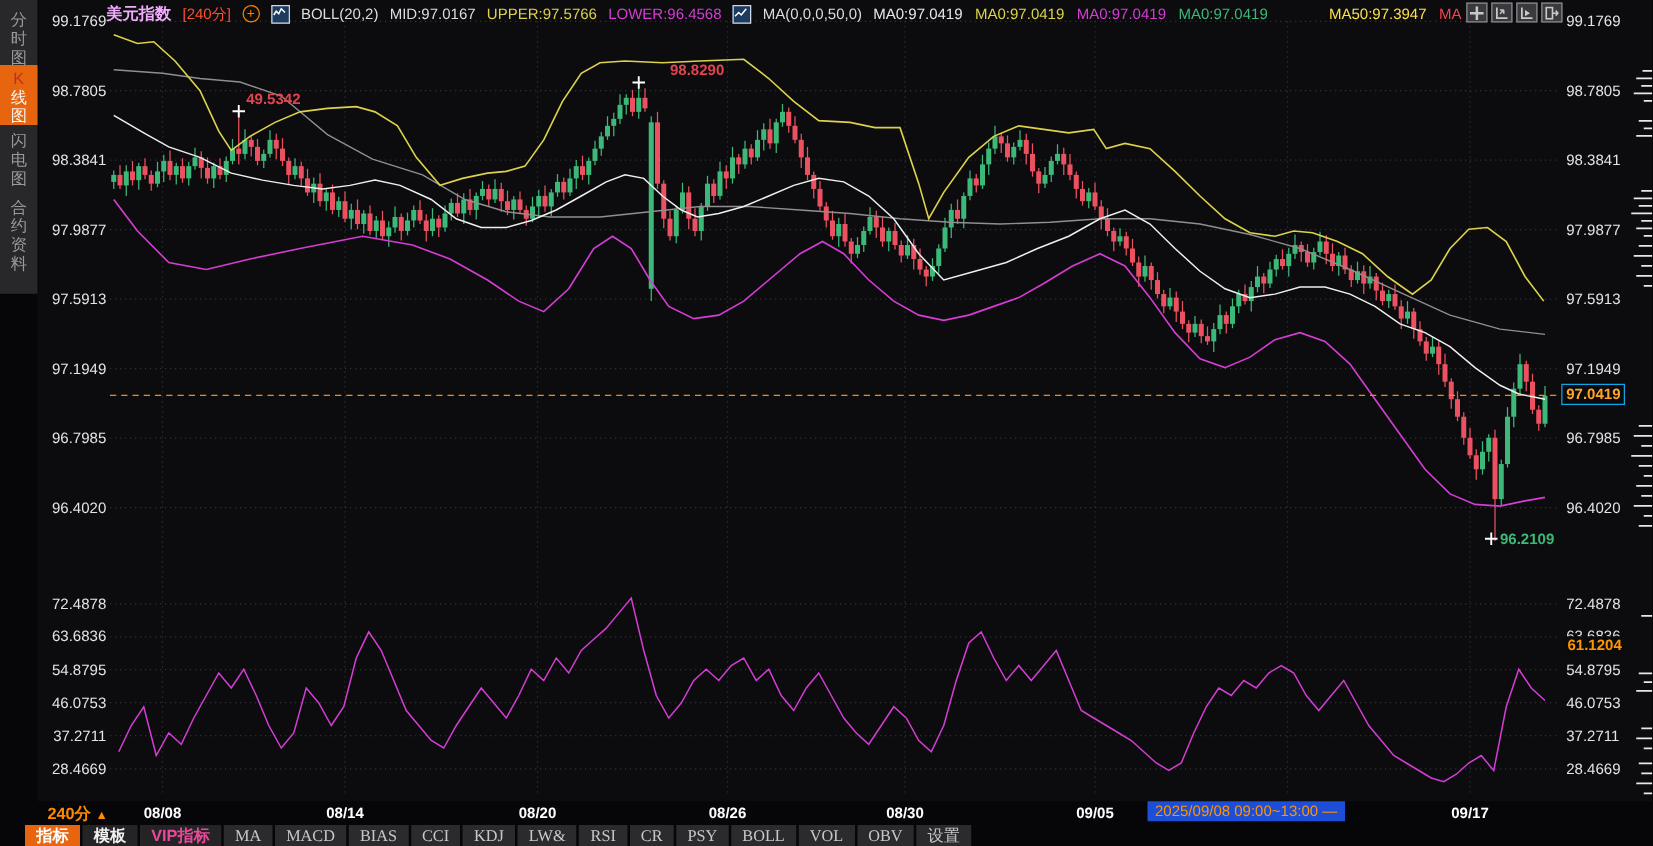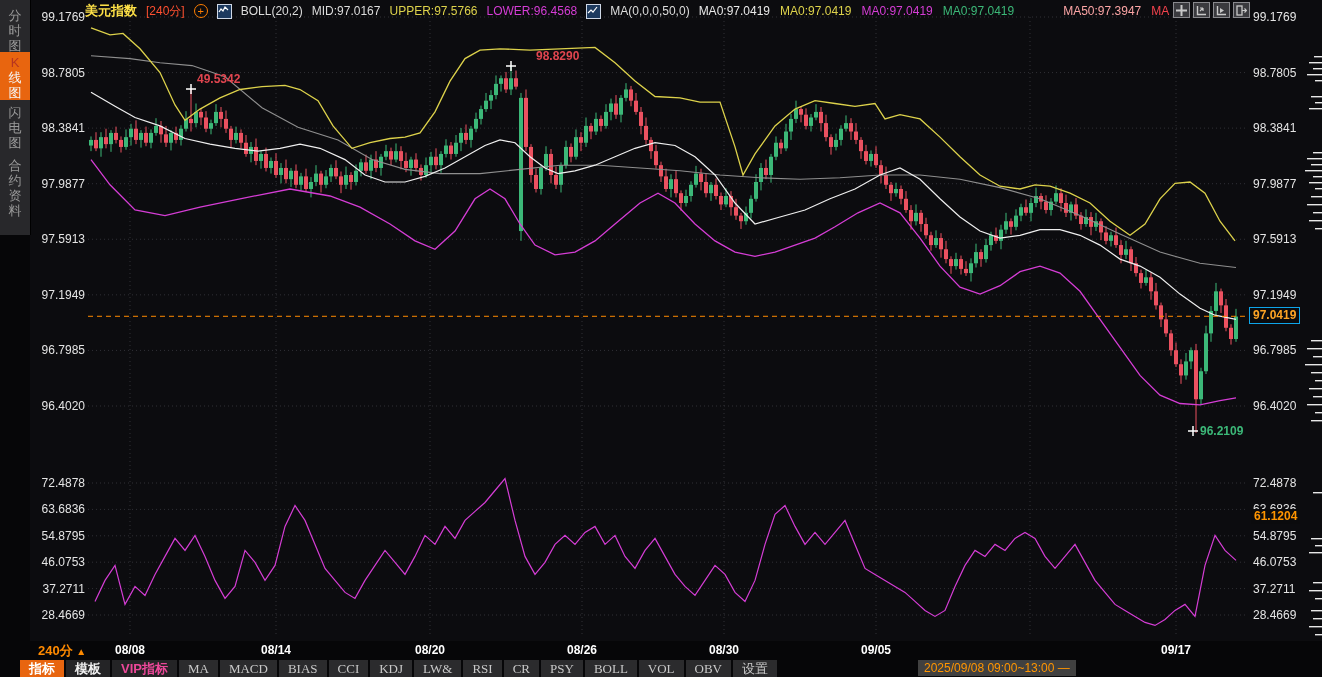--- a/index.html
+++ b/index.html
@@ -8,42 +8,42 @@
   #cv{position:absolute;left:0;top:0;}
   
   #sidebar{position:absolute;left:0;top:0;width:30px;height:235px;background:#28282b;border-right:1px solid #000;}
   .side-tab{position:absolute;left:0;width:30px;text-align:center;color:#9a9a9a;font-size:13px;
             line-height:15px;cursor:pointer;padding-top:3px;}
   .side-tab .ch{display:block;}
   .side-tab.active{background:#e8650f;color:#f5f5f5;}
   
   #header{position:absolute;left:85px;top:3px;height:16px;display:flex;align-items:center;gap:9px;
           font-size:12px;white-space:nowrap;z-index:5;}
-  #header .sym{color:#fde047;font-weight:700;font-size:13px;}
+  #header .sym{color:#f0abfc;font-weight:700;font-size:13px;}
   .icon-circle{display:inline-flex;width:12px;height:12px;border:1px solid #ff7e00;border-radius:50%;
                color:#ff7e00;font-size:11px;line-height:11px;align-items:center;justify-content:center;}
   .mini-ind{display:inline-block;width:13px;height:13px;background:#1d3a5f;border:1px solid #cfd8e6;}
   
   #topright{position:absolute;right:72px;top:2px;display:flex;gap:3px;z-index:6;}
   .tr-btn{width:15px;height:14px;background:#3a3a3e;border:1px solid #8a8a8e;display:flex;
           align-items:center;justify-content:center;cursor:pointer;}
   
   .axlab{position:absolute;font-size:12px;color:#e4e4e4;z-index:4;}
   .datelab{position:absolute;font-size:12px;font-weight:700;color:#fff;text-align:center;width:46px;z-index:4;}
   .anno{position:absolute;font-size:12px;font-weight:700;z-index:4;}
   .tag{position:absolute;background:#0b0b0d;border:1px solid #0ea5e9;color:#ffa424;font-size:12px;
        font-weight:700;padding:0 3px;line-height:15px;z-index:6;}
   .tag.noborder{border:none;color:#ff9500;}
   
   #rsi-header{position:absolute;left:88px;top:458px;display:flex;gap:14px;font-size:12px;z-index:5;white-space:nowrap;}
   
   #xaxis-row{position:absolute;left:0;top:641px;width:1322px;height:18px;z-index:5;}
   #period-lab{position:absolute;left:38px;top:1px;color:#ff8a00;font-size:13px;font-weight:700;}
-  #tooltip{position:absolute;left:918px;top:0;background:#404040;color:#ff9500;font-size:12px;
-           padding:1px 6px;white-space:nowrap;z-index:6;margin-top:19px;}
+  #tooltip{position:absolute;left:918px;top:0;background:#1d4ed8;color:#ff9500;font-size:12px;
+           padding:1px 6px;white-space:nowrap;z-index:6;}
   #watermark{position:absolute;left:1218px;top:615px;font-family:"Liberation Serif","DejaVu Serif",serif;
              font-size:34px;font-weight:700;color:#cfcfcf;letter-spacing:1px;z-index:7;}
   
   #toolbar{position:absolute;left:20px;top:660px;height:17px;display:flex;gap:2px;z-index:6;}
   .tb-btn{height:17px;line-height:17px;padding:0 9px;background:#2b2b2d;color:#c8c8c8;
           font-family:"Liberation Serif","DejaVu Serif",serif;font-size:13px;cursor:pointer;white-space:nowrap;}
   .tb-btn.active{background:#e8650f;color:#fff;font-family:"Liberation Sans",sans-serif;font-weight:700;}
   .tb-btn.normal{background:#242426;color:#f0f0f0;font-family:"Liberation Sans",sans-serif;font-weight:700;}
   .tb-btn.vip{background:#242426;color:#ec4899;font-family:"Liberation Sans",sans-serif;font-weight:700;}
 </style>
@@ -629,21 +629,21 @@
       <svg width="11" height="11" viewBox="0 0 11 11">
           <polyline points="1,8 4,5 6,7 10,2" fill="none" stroke="#fff" stroke-width="1.2"></polyline>
         </svg>
     </span>
     <span style="color:#dcdcdc;">MA(0,0,0,50,0)</span>
     <span id="ma-values" style="display:flex;gap:10px;">
         <span style="color: rgb(232, 232, 232);">MA0:97.0419</span>
         <span style="color: rgb(221, 210, 75);">MA0:97.0419</span>
         <span style="color: rgb(213, 61, 213);">MA0:97.0419</span>
         <span style="color: rgb(60, 184, 120);">MA0:97.0419</span>
-        <span style="color: #fca5a5; padding-left: 39px;">MA50:97.3947</span>
+        <span style="color: #fde047; padding-left: 39px;">MA50:97.3947</span>
         <span style="color: rgb(244, 67, 77);">MA</span>
       </span>
   </div>
 
   <div id="topright">
     <span class="tr-btn">
       <svg width="11" height="11" viewBox="0 0 11 11">
           <path d="M5.5 0 L5.5 11 M0 5.5 L11 5.5" stroke="#c8c8c8" stroke-width="2"></path>
         </svg>
     </span>

